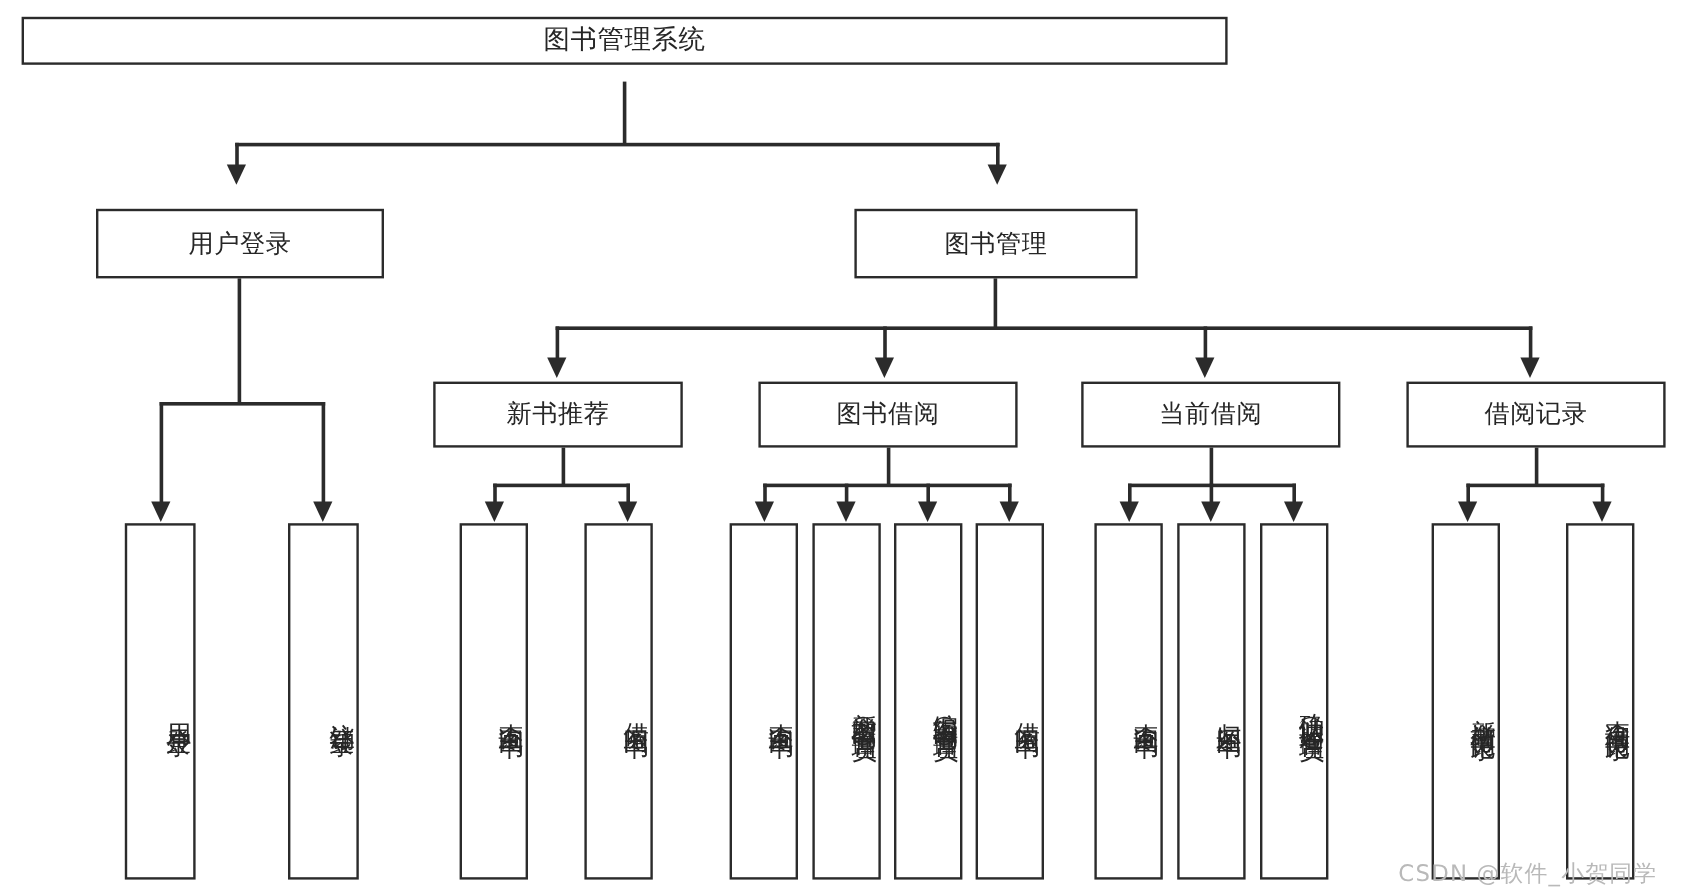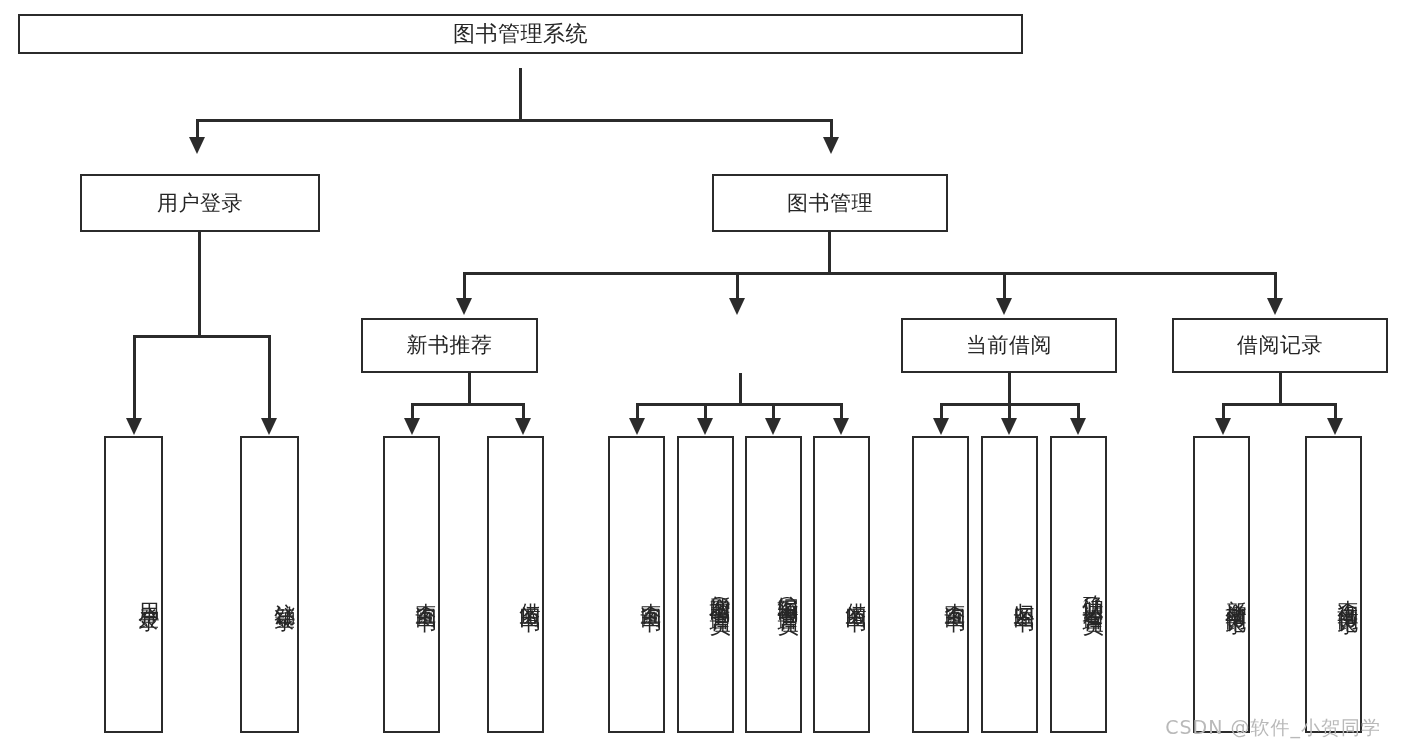--- a/index.html
+++ b/index.html
@@ -93,21 +93,22 @@
   <div class="ln h" style="left:463px;top:272px;width:814px;"></div>
   <div class="ln v" style="left:463px;top:272px;height:28px;"></div>
   <div class="ln v" style="left:736px;top:272px;height:28px;"></div>
   <div class="ln v" style="left:1003px;top:272px;height:28px;"></div>
   <div class="ln v" style="left:1274px;top:272px;height:28px;"></div>
   <div class="arrow" style="left:456px;top:298px;"></div>
   <div class="arrow" style="left:729px;top:298px;"></div>
   <div class="arrow" style="left:996px;top:298px;"></div>
   <div class="arrow" style="left:1267px;top:298px;"></div>
 
-  <div class="node h" style="left:361px;top:318px;width:177px;height:55px;">新书推荐</div>
+  <div class="node h" style="left:361px;top:318px;width:208px;height:55px;">新书推荐</div>
+  <div class="node h" style="left:632px;top:318px;width:216px;height:55px;">图书借阅</div>
   <div class="node h" style="left:901px;top:318px;width:216px;height:55px;">当前借阅</div>
   <div class="node h" style="left:1172px;top:318px;width:216px;height:55px;">借阅记录</div>
 
   <div class="ln v" style="left:468px;top:373px;height:32px;"></div>
   <div class="ln h" style="left:411px;top:403px;width:114px;"></div>
   <div class="ln v" style="left:411px;top:403px;height:16px;"></div>
   <div class="ln v" style="left:522px;top:403px;height:16px;"></div>
   <div class="arrow" style="left:404px;top:418px;"></div>
   <div class="arrow" style="left:515px;top:418px;"></div>
 

